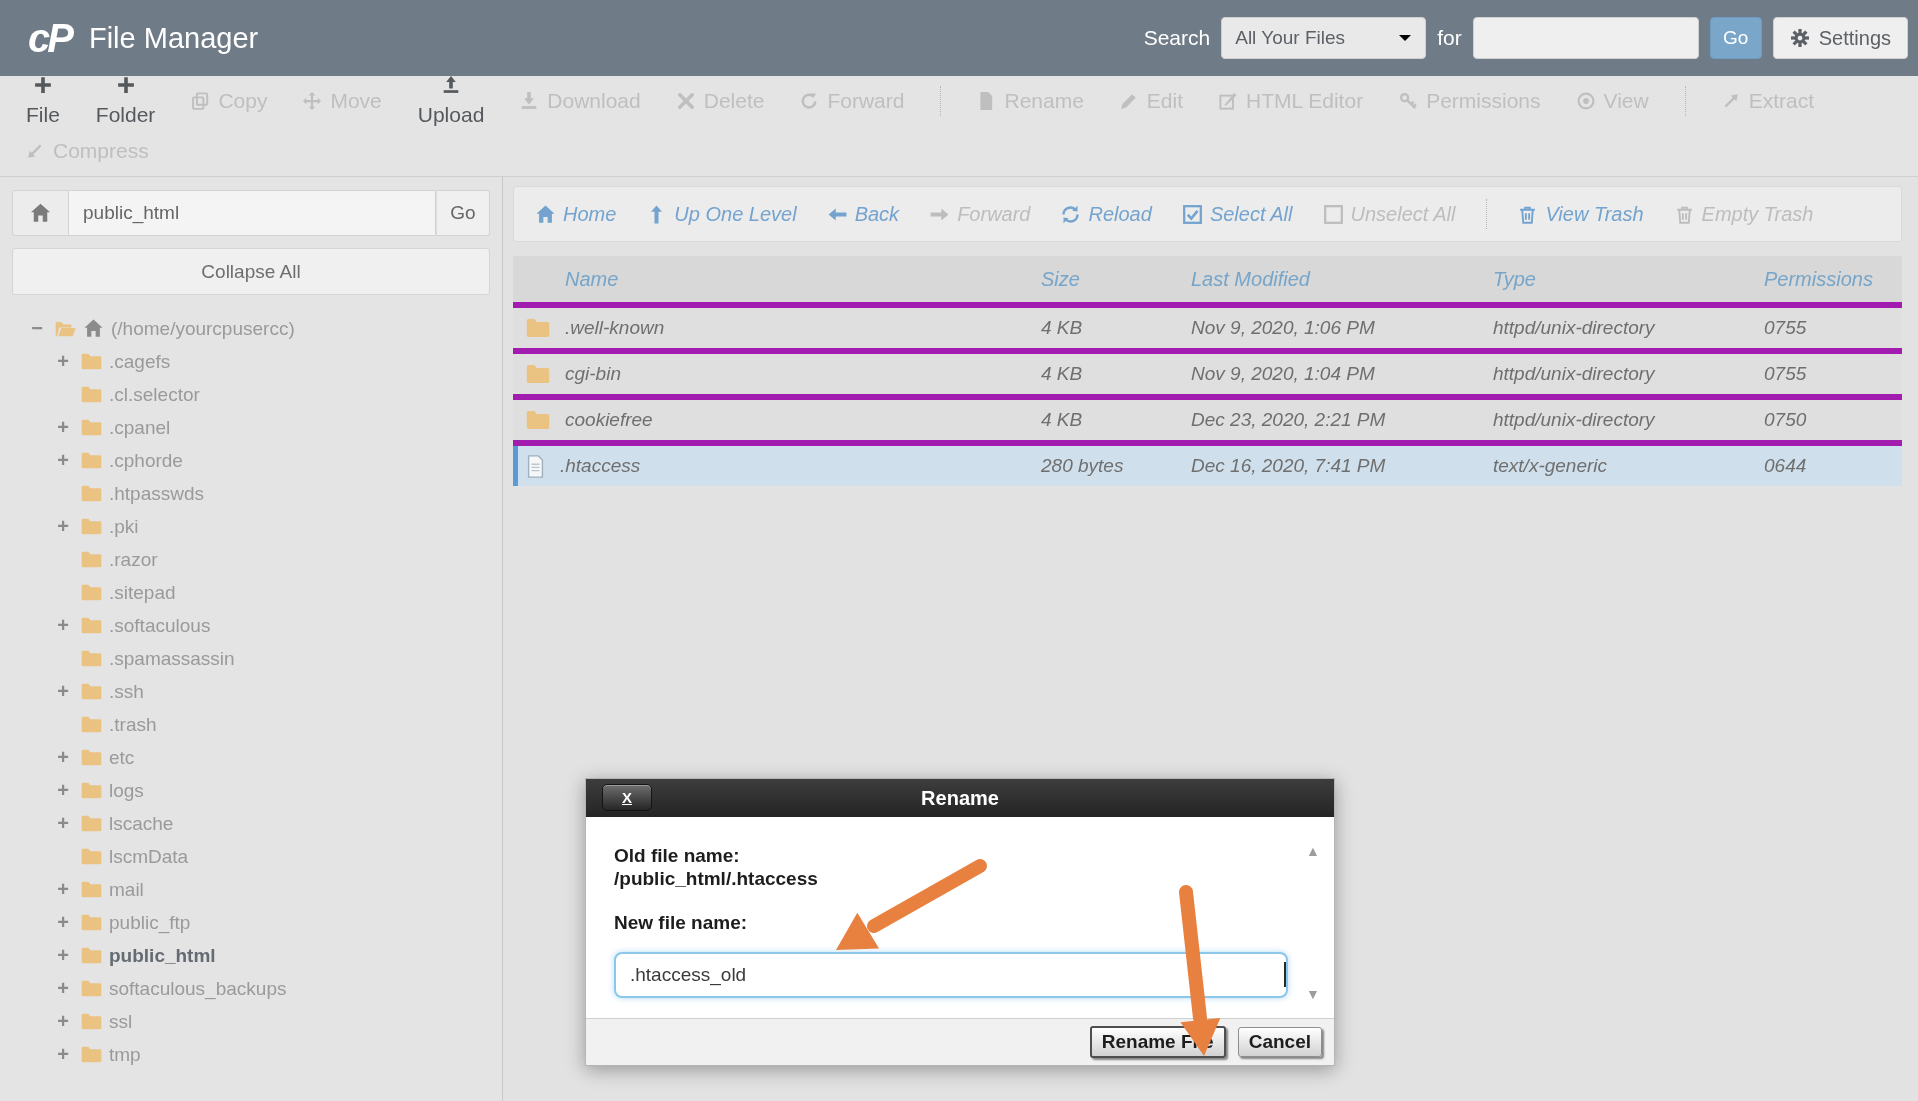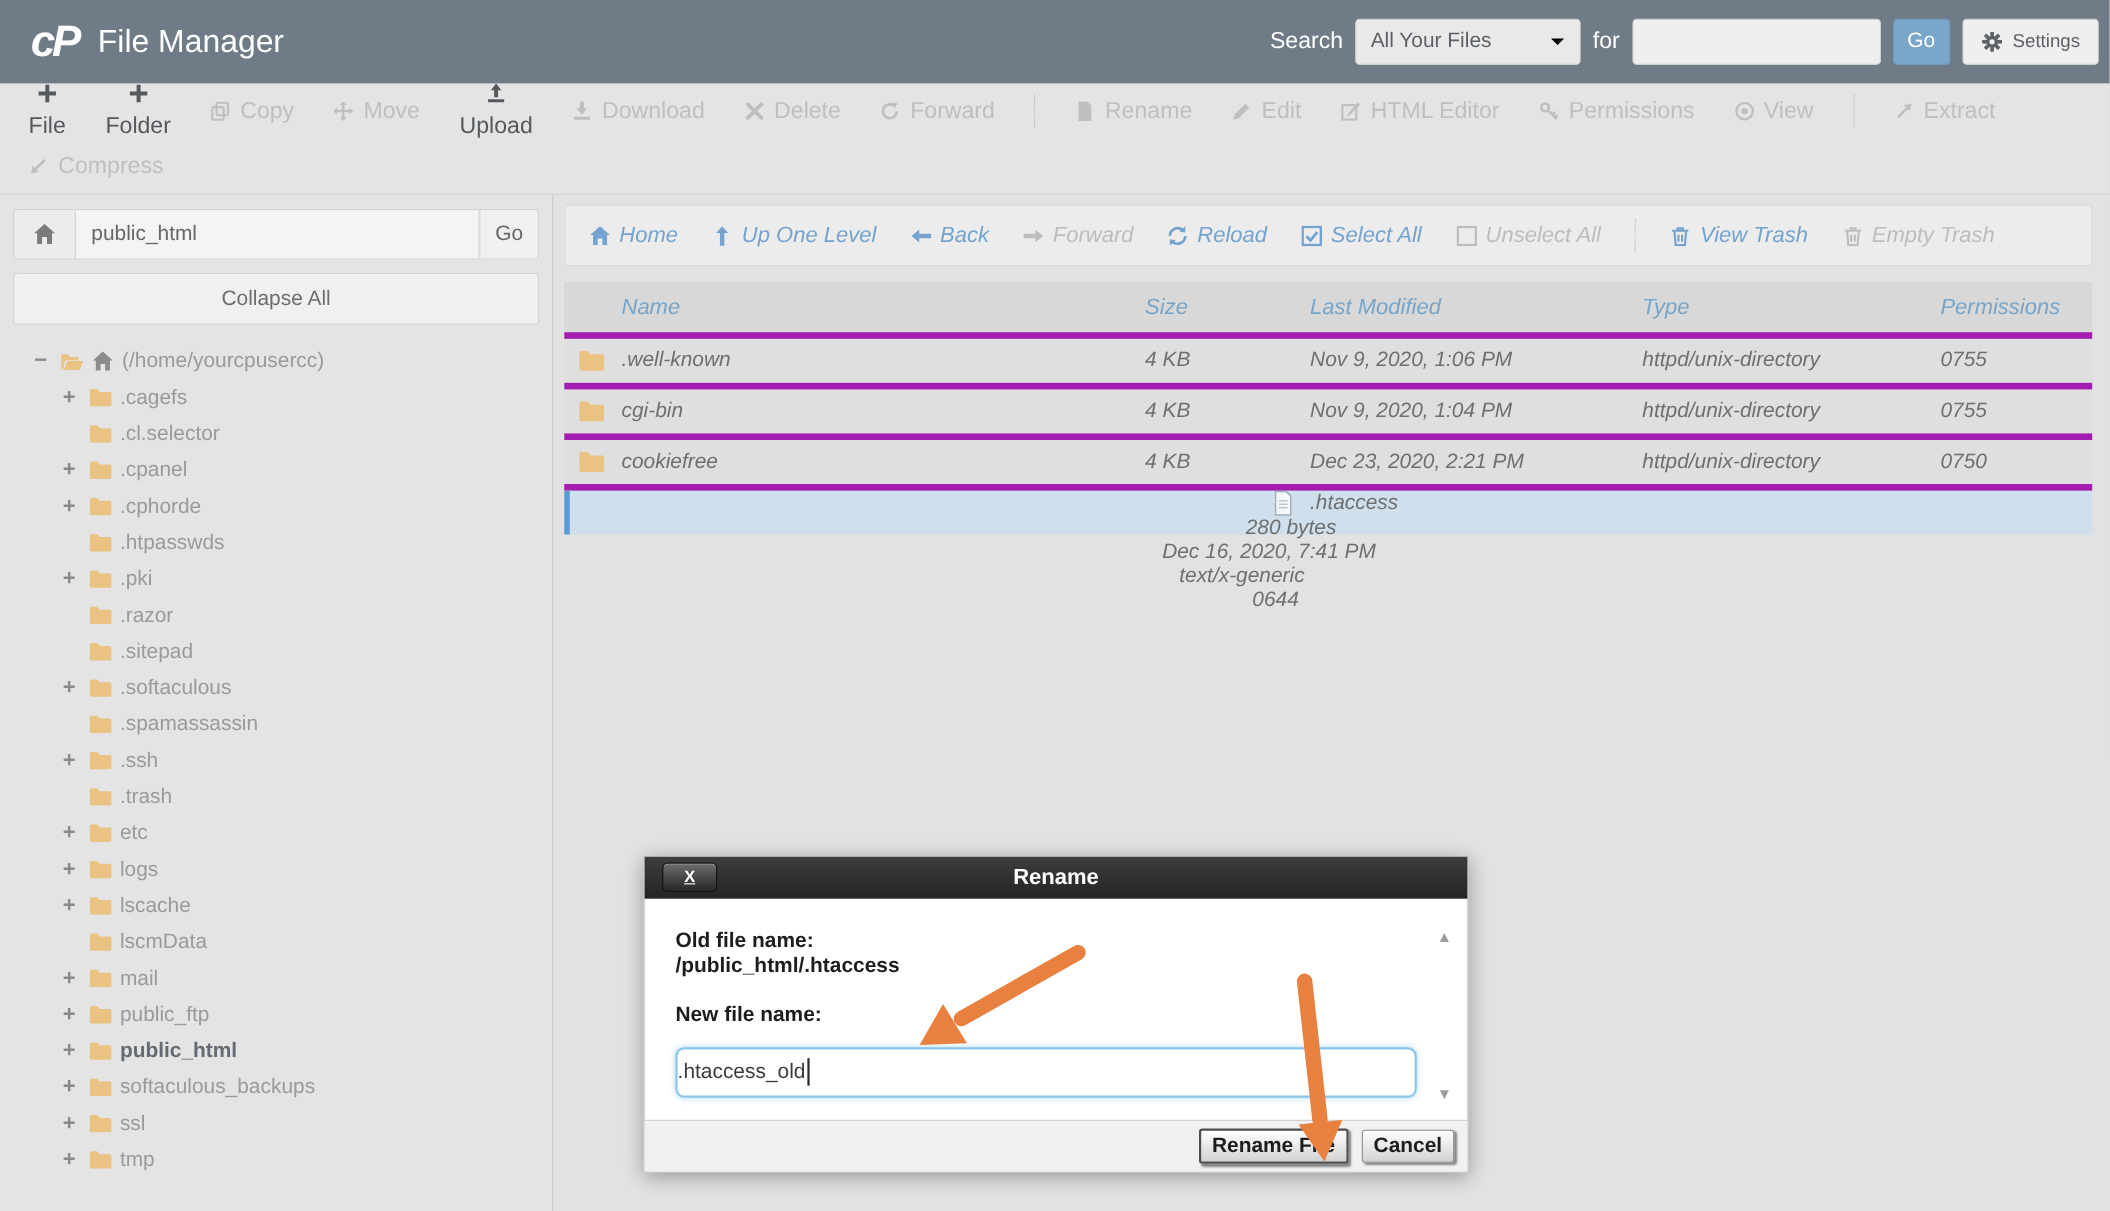--- a/index.html
+++ b/index.html
@@ -10,21 +10,21 @@
   
   .topbar { height:76px; background:#6f7b87; display:flex; align-items:center; justify-content:space-between; padding:0 10px 0 28px; }
   .brand { display:flex; align-items:center; gap:18px; }
   .logo { color:#fff; font-size:40px; font-weight:800; font-style:italic; letter-spacing:-3px; line-height:1; }
   .app-title { color:#fefefe; font-size:29px; }
   .search-area { display:flex; align-items:center; gap:11px; color:#fff; font-size:21px; }
   .hdr-select { width:205px; height:42px; background:#e9e9e9; border:1px solid #d0d0d0; border-radius:4px; color:#5c6167; font-size:19px; display:flex; align-items:center; justify-content:space-between; padding:0 13px; cursor:pointer; }
   .chev { width:14px; height:9px; }
   .hdr-input { width:226px; height:42px; background:#efefef; border:1px solid #d0d0d0; border-radius:4px; font-size:19px; padding:0 10px; color:#444; }
   .go-btn { width:52px; height:42px; background:#7aa6c9; border:1px solid #6f9cc2; border-radius:4px; color:#fff; font-size:19px; cursor:pointer; }
-  .settings-btn { height:42px; padding:0 16px; background:#efefef; border:1px solid #d0d0d0; border-radius:4px; color:#5c6167; font-size:17px; display:flex; align-items:center; gap:9px; cursor:pointer; }
+  .settings-btn { height:42px; padding:0 16px; background:#efefef; border:1px solid #d0d0d0; border-radius:4px; color:#5c6167; font-size:20px; display:flex; align-items:center; gap:9px; cursor:pointer; }
   .icon { display:inline-block; vertical-align:middle; }
 
   
   .toolbar { background:#e4e4e4; border-bottom:1px solid #cfcfcf; padding:0 0 0 26px; }
   .tb-row { display:flex; align-items:center; gap:36px; height:50px; }
   .tb-item { display:flex; align-items:center; gap:9px; font-size:21px; cursor:pointer; white-space:nowrap; }
   .tb-on { color:#55595d;flex-direction:column; }
   .tb-off { color:#bfbfbf; cursor:default; }
   .ti { width:18px; height:18px; }
   .vsep { height:30px; border-left:1px dotted #b7b7b7; }
@@ -51,40 +51,40 @@
   .content { flex:1; background:#e2e2e2; position:relative;font-style:italic; }
   .action-bar { margin:9px 16px 0 10px; height:56px; background:#ececec; border:1px solid #d9d9d9; border-radius:3px; display:flex; align-items:center; gap:31px; padding:0 22px; font-size:20px; white-space:nowrap; }
   .ab-item { display:flex; align-items:center; gap:8px; cursor:pointer; }
   .ab-on { color:#73a3ce; }
   .ab-off { color:#bdbdbd; cursor:default; }
   .ai { width:19px; height:19px; }
 
   .ftable { margin:14px 16px 0 10px; font-size:19px; }
   .fhead { height:46px; background:#d8d8d8; color:#76a5c9; font-size:20px; display:flex; align-items:center; }
   .frow { height:46px; background:#dfdfdf; border-top:6px solid #a21caf; display:flex; align-items:center; color:#6f6f6f; cursor:pointer; }
-  .frow.selected { background:#cfe0ec; box-shadow:inset 5px 0 0 #5b9bd5;flex-direction:column; }
+  .frow.selected { background:#cfe0ec; box-shadow:inset 5px 0 0 #5b9bd5; }
   .c-name { flex:1; display:flex; align-items:center; gap:15px; padding-left:13px; min-width:0; }
   .fhead .c-name { padding-left:52px; }
   .c-size { width:150px; flex:none; }
   .c-mod { width:302px; flex:none; }
   .c-type { width:271px; flex:none; }
   .c-perm { width:138px; flex:none; }
   .row-folder { width:24px; height:20px; color:#eac282; flex:none; }
   .row-page { width:19px; height:23px; flex:none; }
 
   
   .dialog { position:absolute; left:585px; top:778px; width:750px; background:#fff; border:1px solid #b5b5b5; box-shadow:0 4px 18px rgba(0,0,0,.33); z-index:5; }
   .dlg-titlebar { position:relative; height:38px; background:linear-gradient(#3d3d3d,#242424); }
   .dlg-title { color:#fff; font-weight:700; font-size:20px; text-align:center; line-height:38px; }
   .dlg-close { position:absolute; left:16px; top:5px; width:50px; height:27px; border-radius:5px; background:linear-gradient(#6e6e6e,#262626); border:1px solid #141414; box-shadow:inset 0 1px 0 #9a9a9a; color:#fff; font-weight:700; font-size:15px; text-decoration:underline; cursor:pointer; }
   .dlg-body { position:relative; padding:27px 46px 22px 28px; height:201px; }
   .dlg-label { font-size:19px; font-weight:700; color:#1d1d1d; line-height:1.25; }
   .dlg-old-value { font-size:19px; font-weight:700; color:#1d1d1d; }
   .dlg-newlabel { margin-top:21px; }
-  .dlg-input { margin-top:17px; height:46px; border:2px solid #8cc6ea; border-radius:8px; box-shadow:0 0 6px rgba(120,190,235,.55); display:flex; align-items:center; font-size:19px; color:#3b3b3b; background:#fff; cursor:text; }
+  .dlg-input { margin-top:17px; height:46px; border:2px solid #8cc6ea; border-radius:8px; box-shadow:0 0 6px rgba(120,190,235,.55); display:flex; align-items:center; padding-left:14px; font-size:19px; color:#3b3b3b; background:#fff; cursor:text;justify-content:space-between; }
   .dlg-caret { width:2px; height:25px; background:#2a2a2a; margin-left:2px; }
   .scrollcol { position:absolute; right:10px; top:26px; bottom:16px; width:22px; display:flex; flex-direction:column; justify-content:space-between; align-items:center; color:#9d9d9d; font-size:14px; }
   .dlg-footer { height:47px; background:#f1f1f1; border-top:1px solid #cfcfcf; display:flex; align-items:center; justify-content:flex-end; gap:12px; padding-right:12px; }
   .btn-3d { font-family:"Liberation Sans",sans-serif; font-size:19px; font-weight:700; color:#1d1d1d; background:linear-gradient(#ffffff,#d2d2d2); border-radius:3px; box-shadow:2px 2px 2px rgba(0,0,0,.45); padding:3px 10px; cursor:pointer; }
   .btn-primary { border:2px solid #4f4f4f; }
   .btn-cancel { border:1px solid #8e8e8e; }
 
   
   .arrow-svg { position:absolute; z-index:10; pointer-events:none; }
   .arrow-stroke { stroke:#e8803f; stroke-width:14; stroke-linecap:round; fill:none; }

